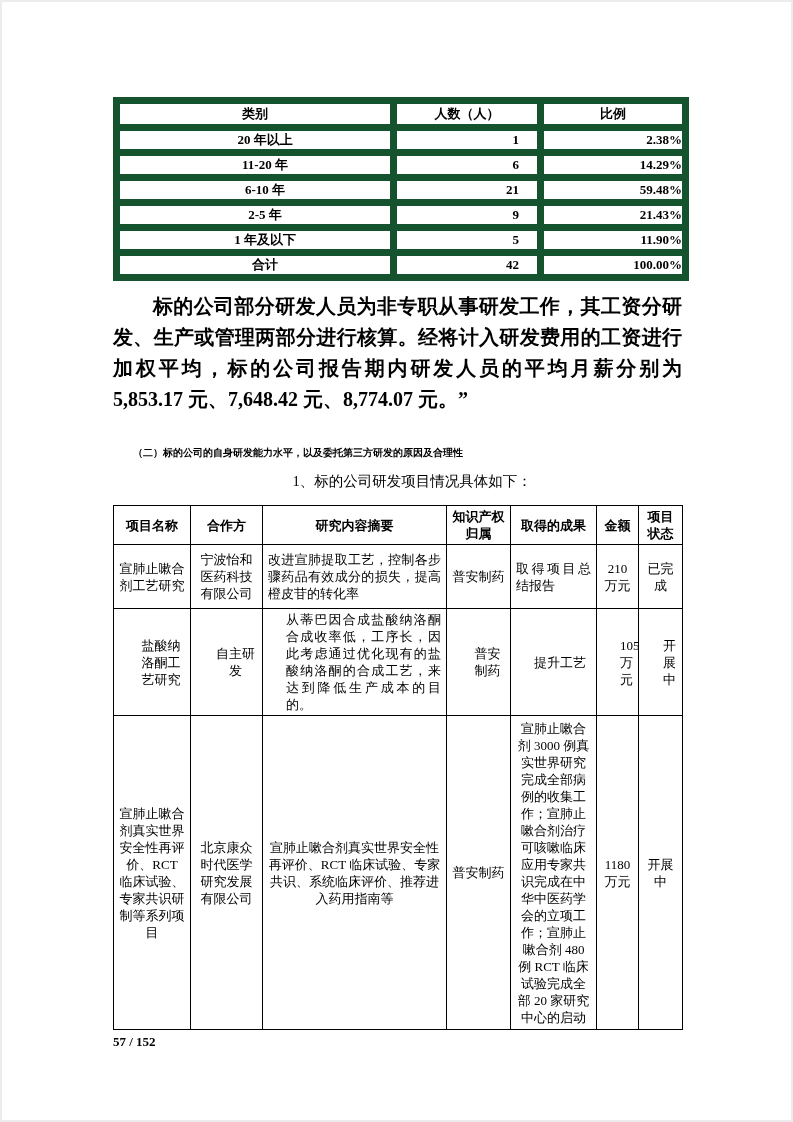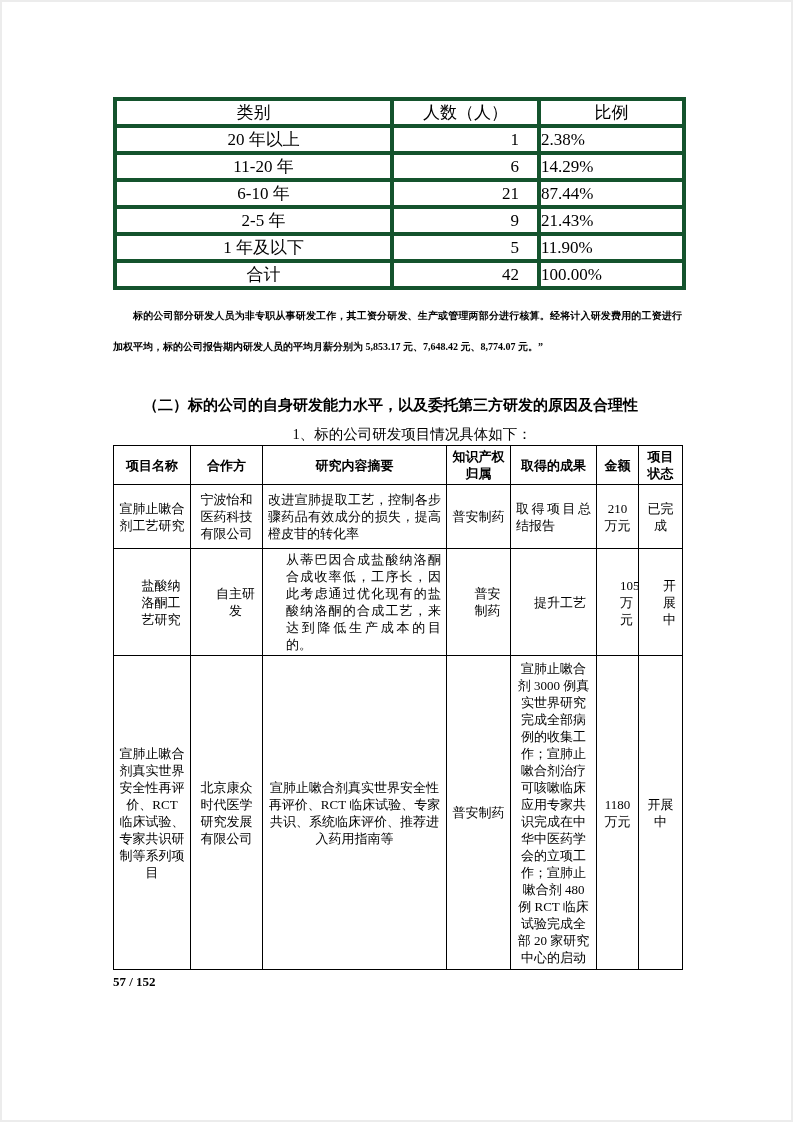--- a/index.html
+++ b/index.html
@@ -9,37 +9,37 @@
     font-family: "Liberation Serif", "DejaVu Serif", serif;
     color: #000;
     box-shadow: inset 0 0 0 2px #ececec;
     overflow: hidden;
   }
   .content { width: 569px; margin-left: 113px; padding-top: 97px; }
 
   table { border-collapse: collapse; table-layout: fixed; width: 569px; }
   .t1 { border: 2px solid #000; }
   .t1 th, .t1 td {
-    border: 4px solid #14532d;
-    font-weight: normal; font-size: 17px;
+    border: 7px solid #14532d;
+    font-weight: bold; font-size: 13px;
     height: 24px; overflow: hidden;
   }
   .t1 th { height: 27px; text-align: center; }
   .t1 td.center { text-align: center; padding-left: 20px; }
   .t1 td.num { text-align: right; padding-right: 18px; }
-  .t1 td.pct { }
+  .t1 td.pct { text-align: right; }
 
   .h6  { margin-top: 15px; font-weight: bold; font-size: 14.5px; text-indent: 2em; }
-  .par { margin-top: 10px; font-weight: bold; font-size: 10px; line-height: 31px;
+  .par { margin-top: 10px; font-weight: bold; font-size: 20px; line-height: 31px;
          text-indent: 2em; text-align: justify; }
-  .h2  { margin-top: 27px; font-weight: bold; font-size: 15px; line-height: 33px;
+  .h2  { margin-top: 21px; font-weight: bold; font-size: 10px; line-height: 33px;
          text-indent: 2em; text-align: justify; }
   .intro { margin-top: 3px; font-size: 14.5px; text-indent: 2em; text-align: center; }
 
-  .t2 { margin-top: 1px; border: 1.5px solid #000; }
+  .t2 { margin-top: 14px; border: 1.5px solid #000; }
   .t2 th, .t2 td {
     border: 1px solid #000;
     font-size: 13px; line-height: 17px;
     padding: 2px 5px;
     vertical-align: middle;
     overflow: hidden;
   }
   .t2 th { text-align: center; font-weight: bold; height: 38px; }
   .t2 td.c { text-align: center; }
   .t2 td.j { text-align: justify; }
@@ -73,21 +73,21 @@
       <td class="pct">2.38%</td>
     </tr>
     <tr>
       <td class="center">11-20 年</td>
       <td class="num">6</td>
       <td class="pct">14.29%</td>
     </tr>
     <tr>
       <td class="center">6-10 年</td>
       <td class="num">21</td>
-      <td class="pct">87.44%</td>
+      <td class="pct">59.48%</td>
     </tr>
     <tr>
       <td class="center">2-5 年</td>
       <td class="num">9</td>
       <td class="pct">21.43%</td>
     </tr>
     <tr>
       <td class="center">1 年及以下</td>
       <td class="num">5</td>
       <td class="pct">11.90%</td>

